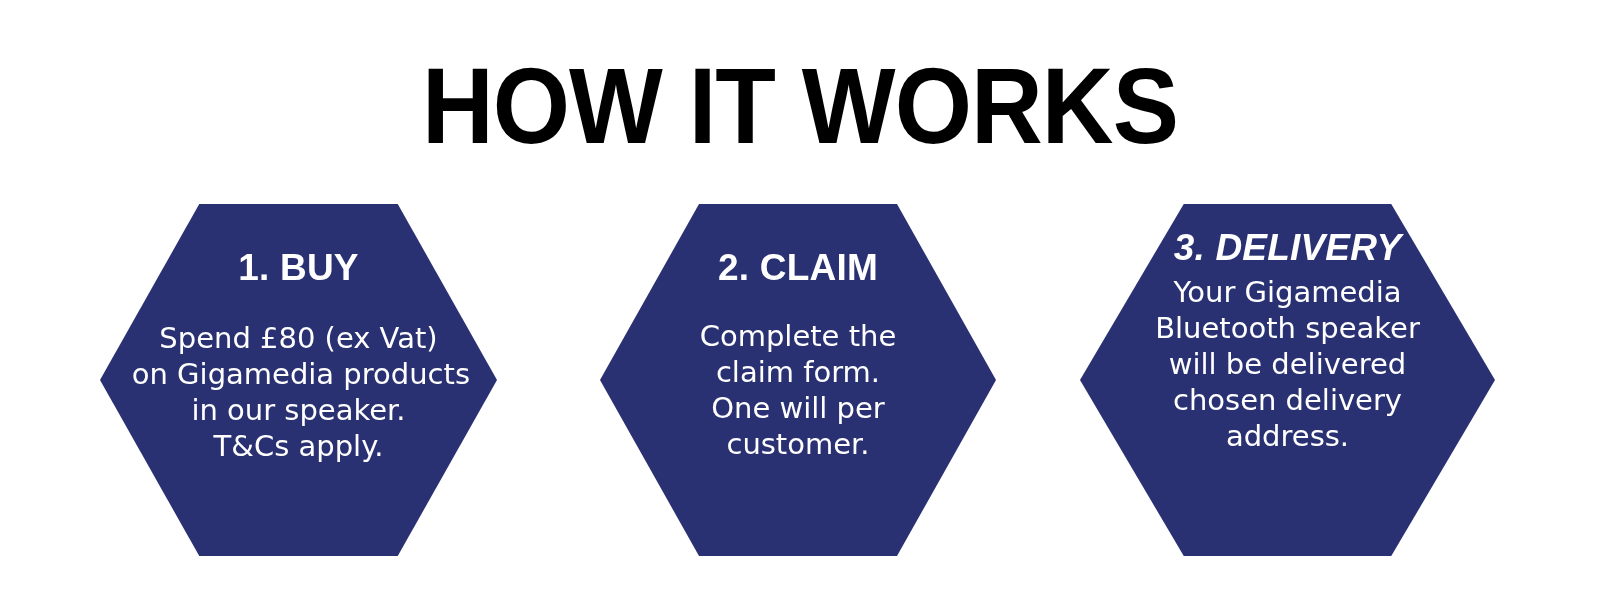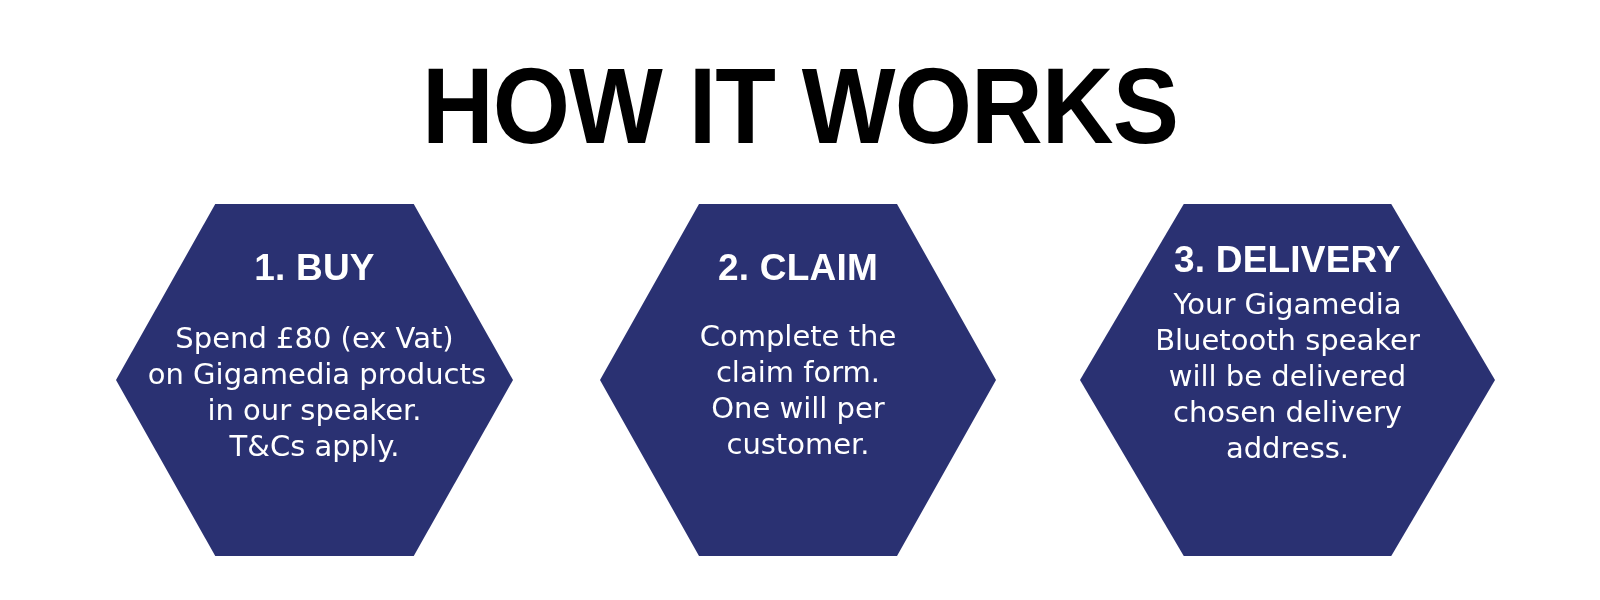--- a/index.html
+++ b/index.html
@@ -57,21 +57,21 @@
     -webkit-clip-path: polygon(25% 0%, 75% 0%, 100% 50%, 75% 100%, 25% 100%, 0% 50%);
     clip-path: polygon(25% 0%, 75% 0%, 100% 50%, 75% 100%, 25% 100%, 0% 50%);
     box-sizing: border-box;
     display: flex;
     flex-direction: column;
     align-items: center;
     color: #ffffff;
     text-align: center;
   }
 
-  .hex-1 { left: 116px; }
+  .hex-1 { left: 100px; }
   .hex-2 { left: 600px; width: 396px; }
   .hex-3 { left: 1080px; width: 415px; }
 
   .hex-heading {
     font-family: "Liberation Sans", sans-serif;
     font-weight: 700;
     font-size: 37px;
     line-height: 40px;
     letter-spacing: 0.2px;
     white-space: nowrap;
@@ -90,21 +90,21 @@
     white-space: nowrap;
   }
 
   
   .hex-1 .hex-heading { margin-top: 44px; }
   .hex-1 .hex-body    { margin-top: 32px; }
 
   .hex-2 .hex-heading { margin-top: 44px; }
   .hex-2 .hex-body    { margin-top: 30px; }
 
-  .hex-3 .hex-heading { margin-top: 36px; }
+  .hex-3 .hex-heading { margin-top: 24px; font-style: italic; }
   .hex-3 .hex-body    { margin-top: 6px; }
 </style>
 </head>
 <body>
 
 <div class="poster">
 
   <div class="title">HOW IT WORKS</div>
 
   <div class="steps">

